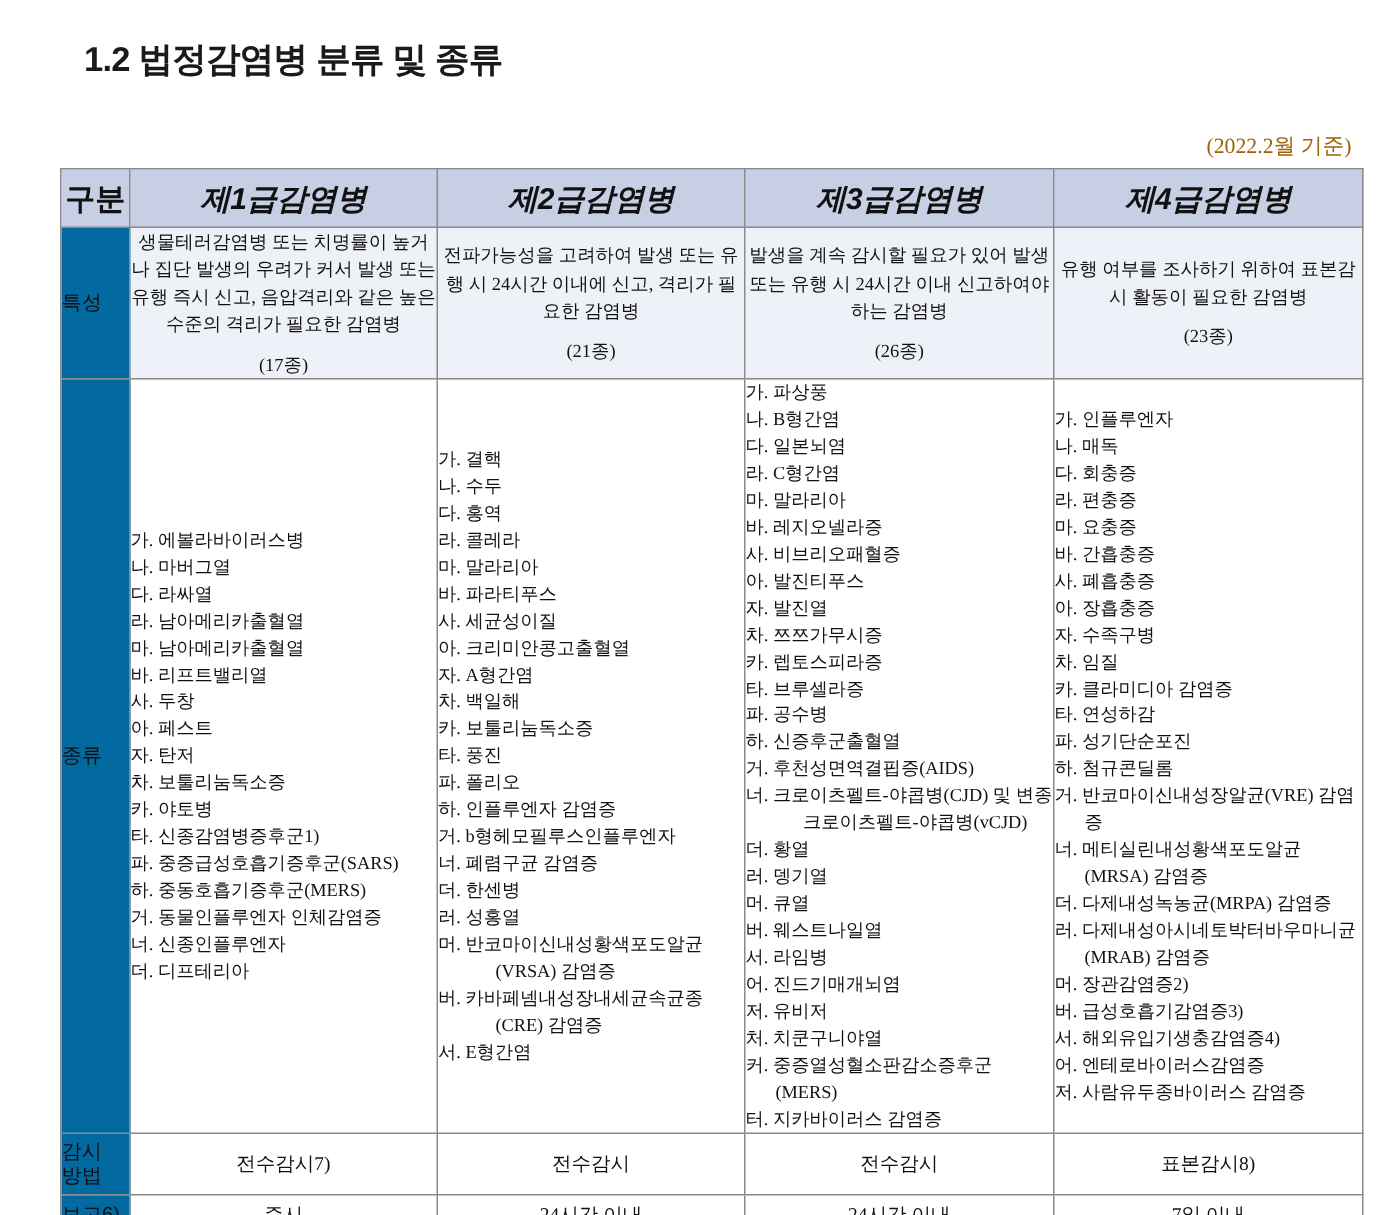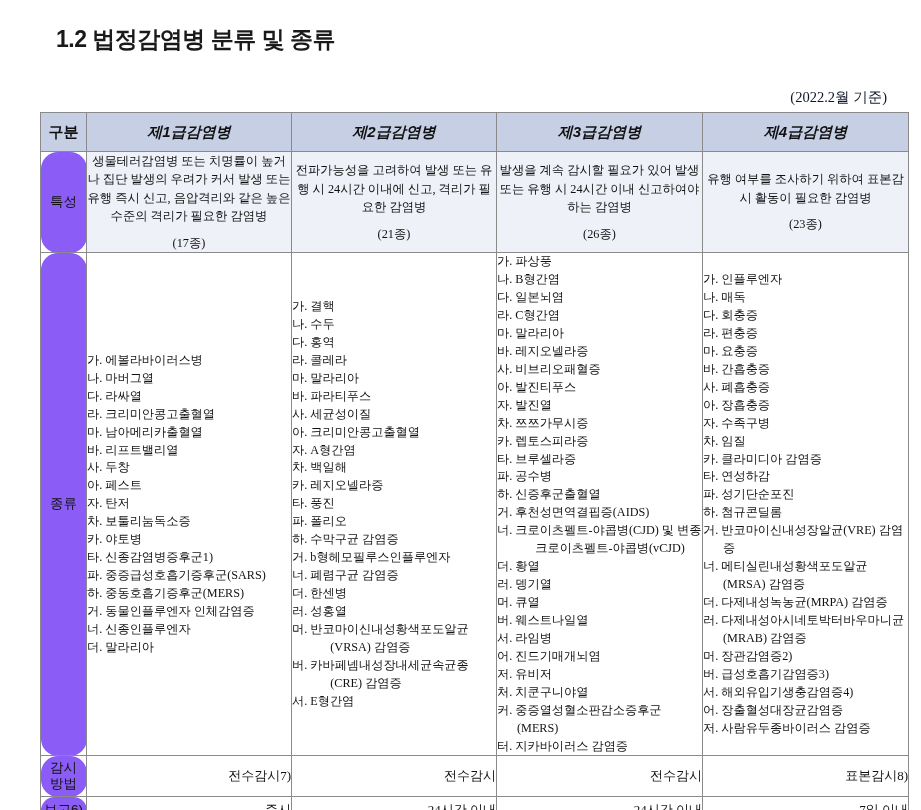--- a/index.html
+++ b/index.html
@@ -26,59 +26,58 @@
     font-size: 23px;
     font-weight: bold;
     letter-spacing: -0.5px;
     color: #1a1a1a;
     position: absolute;
     left: 56px;
     top: 24px;
   }
   .asof {
     position: absolute;
-    right: 34px;
+    right: 20px;
     top: 88px;
     font-size: 14.5px;
     font-family: "Liberation Serif", serif;
-    color: #0f172a;
+    color: #a16207;
   }
   table.main {
     position: absolute;
     left: 40px;
     top: 112px;
     width: 868px;
     border-collapse: collapse;
     table-layout: fixed;
   }
   table.main td, table.main th {
     border: 1px solid #8a8a8a;
     vertical-align: middle;
     padding: 0;
   }
   thead th {
     background: #c6cfe4;
     font-family: "Liberation Sans", sans-serif;
     font-weight: bold;
-    font-size: 15px;
+    font-size: 20px;
     height: 38px;
     text-align: center;
     color: #111;
   }
   th.col-label { width: 46px; }
   th.col-grade { width: 205px; font-style: italic; }
 
   td.rowlabel {
-    background: #8b5cf6;
-    text-align: center;
+    background: #0369a1;
+    text-align: left;
     font-size: 13.5px;
     font-family: "Liberation Sans", sans-serif;
     color: #111;
     line-height: 1.25;
-    border-radius: 17px;
   }
   td.feature {
     background: #eef1f7;
     text-align: center;
     font-size: 12.3px;
     line-height: 1.5;
     padding: 8px 6px;
     color: #111;
   }
   td.feature .count {
@@ -96,21 +95,21 @@
     list-style: none;
     margin: 0;
     padding: 0;
   }
   td.list li {
     padding-left: 20px;
     text-indent: -20px;
     white-space: pre-wrap;
   }
   td.center {
-    text-align: right;
+    text-align: center;
     font-size: 13px;
     height: 26px;
     color: #111;
   }
   td.center.tall { height: 40px; }
 </style>
 </head>
 <body>
 
 <div class="page">
@@ -155,52 +154,52 @@
           <span class="count">(23종)</span>
         </td>
       </tr>
       <tr>
         <td class="rowlabel">종류</td>
         <td class="list">
             <ul>
               <li>가. 에볼라바이러스병</li>
               <li>나. 마버그열</li>
               <li>다. 라싸열</li>
-              <li>라. 크리미안콩고출혈열</li>
+              <li>라. 남아메리카출혈열</li>
               <li>마. 남아메리카출혈열</li>
               <li>바. 리프트밸리열</li>
               <li>사. 두창</li>
               <li>아. 페스트</li>
               <li>자. 탄저</li>
               <li>차. 보툴리눔독소증</li>
               <li>카. 야토병</li>
               <li>타. 신종감염병증후군1)</li>
               <li>파. 중증급성호흡기증후군(SARS)</li>
               <li>하. 중동호흡기증후군(MERS)</li>
               <li>거. 동물인플루엔자 인체감염증</li>
               <li>너. 신종인플루엔자</li>
-              <li>더. 말라리아</li>
+              <li>더. 디프테리아</li>
             </ul>
           </td>
         <td class="list">
             <ul>
               <li>가. 결핵</li>
               <li>나. 수두</li>
               <li>다. 홍역</li>
               <li>라. 콜레라</li>
               <li>마. 말라리아</li>
               <li>바. 파라티푸스</li>
               <li>사. 세균성이질</li>
               <li>아. 크리미안콩고출혈열</li>
               <li>자. A형간염</li>
               <li>차. 백일해</li>
-              <li>카. 레지오넬라증</li>
+              <li>카. 보툴리눔독소증</li>
               <li>타. 풍진</li>
               <li>파. 폴리오</li>
-              <li>하. 수막구균 감염증</li>
+              <li>하. 인플루엔자 감염증</li>
               <li>거. b형헤모필루스인플루엔자</li>
               <li>너. 폐렴구균 감염증</li>
               <li>더. 한센병</li>
               <li>러. 성홍열</li>
               <li>머. 반코마이신내성황색포도알균
       (VRSA) 감염증</li>
               <li>버. 카바페넴내성장내세균속균종
       (CRE) 감염증</li>
               <li>서. E형간염</li>
             </ul>
@@ -252,21 +251,21 @@
               <li>타. 연성하감</li>
               <li>파. 성기단순포진</li>
               <li>하. 첨규콘딜롬</li>
               <li>거. 반코마이신내성장알균(VRE) 감염증</li>
               <li>너. 메티실린내성황색포도알균(MRSA) 감염증</li>
               <li>더. 다제내성녹농균(MRPA) 감염증</li>
               <li>러. 다제내성아시네토박터바우마니균(MRAB) 감염증</li>
               <li>머. 장관감염증2)</li>
               <li>버. 급성호흡기감염증3)</li>
               <li>서. 해외유입기생충감염증4)</li>
-              <li>어. 장출혈성대장균감염증</li>
+              <li>어. 엔테로바이러스감염증</li>
               <li>저. 사람유두종바이러스 감염증</li>
             </ul>
           </td>
       </tr>
       <tr>
         <td class="rowlabel tall" style="white-space:pre-line">감시
 방법</td>
         <td class="center tall">전수감시7)</td>
         <td class="center tall">전수감시</td>
         <td class="center tall">전수감시</td>

